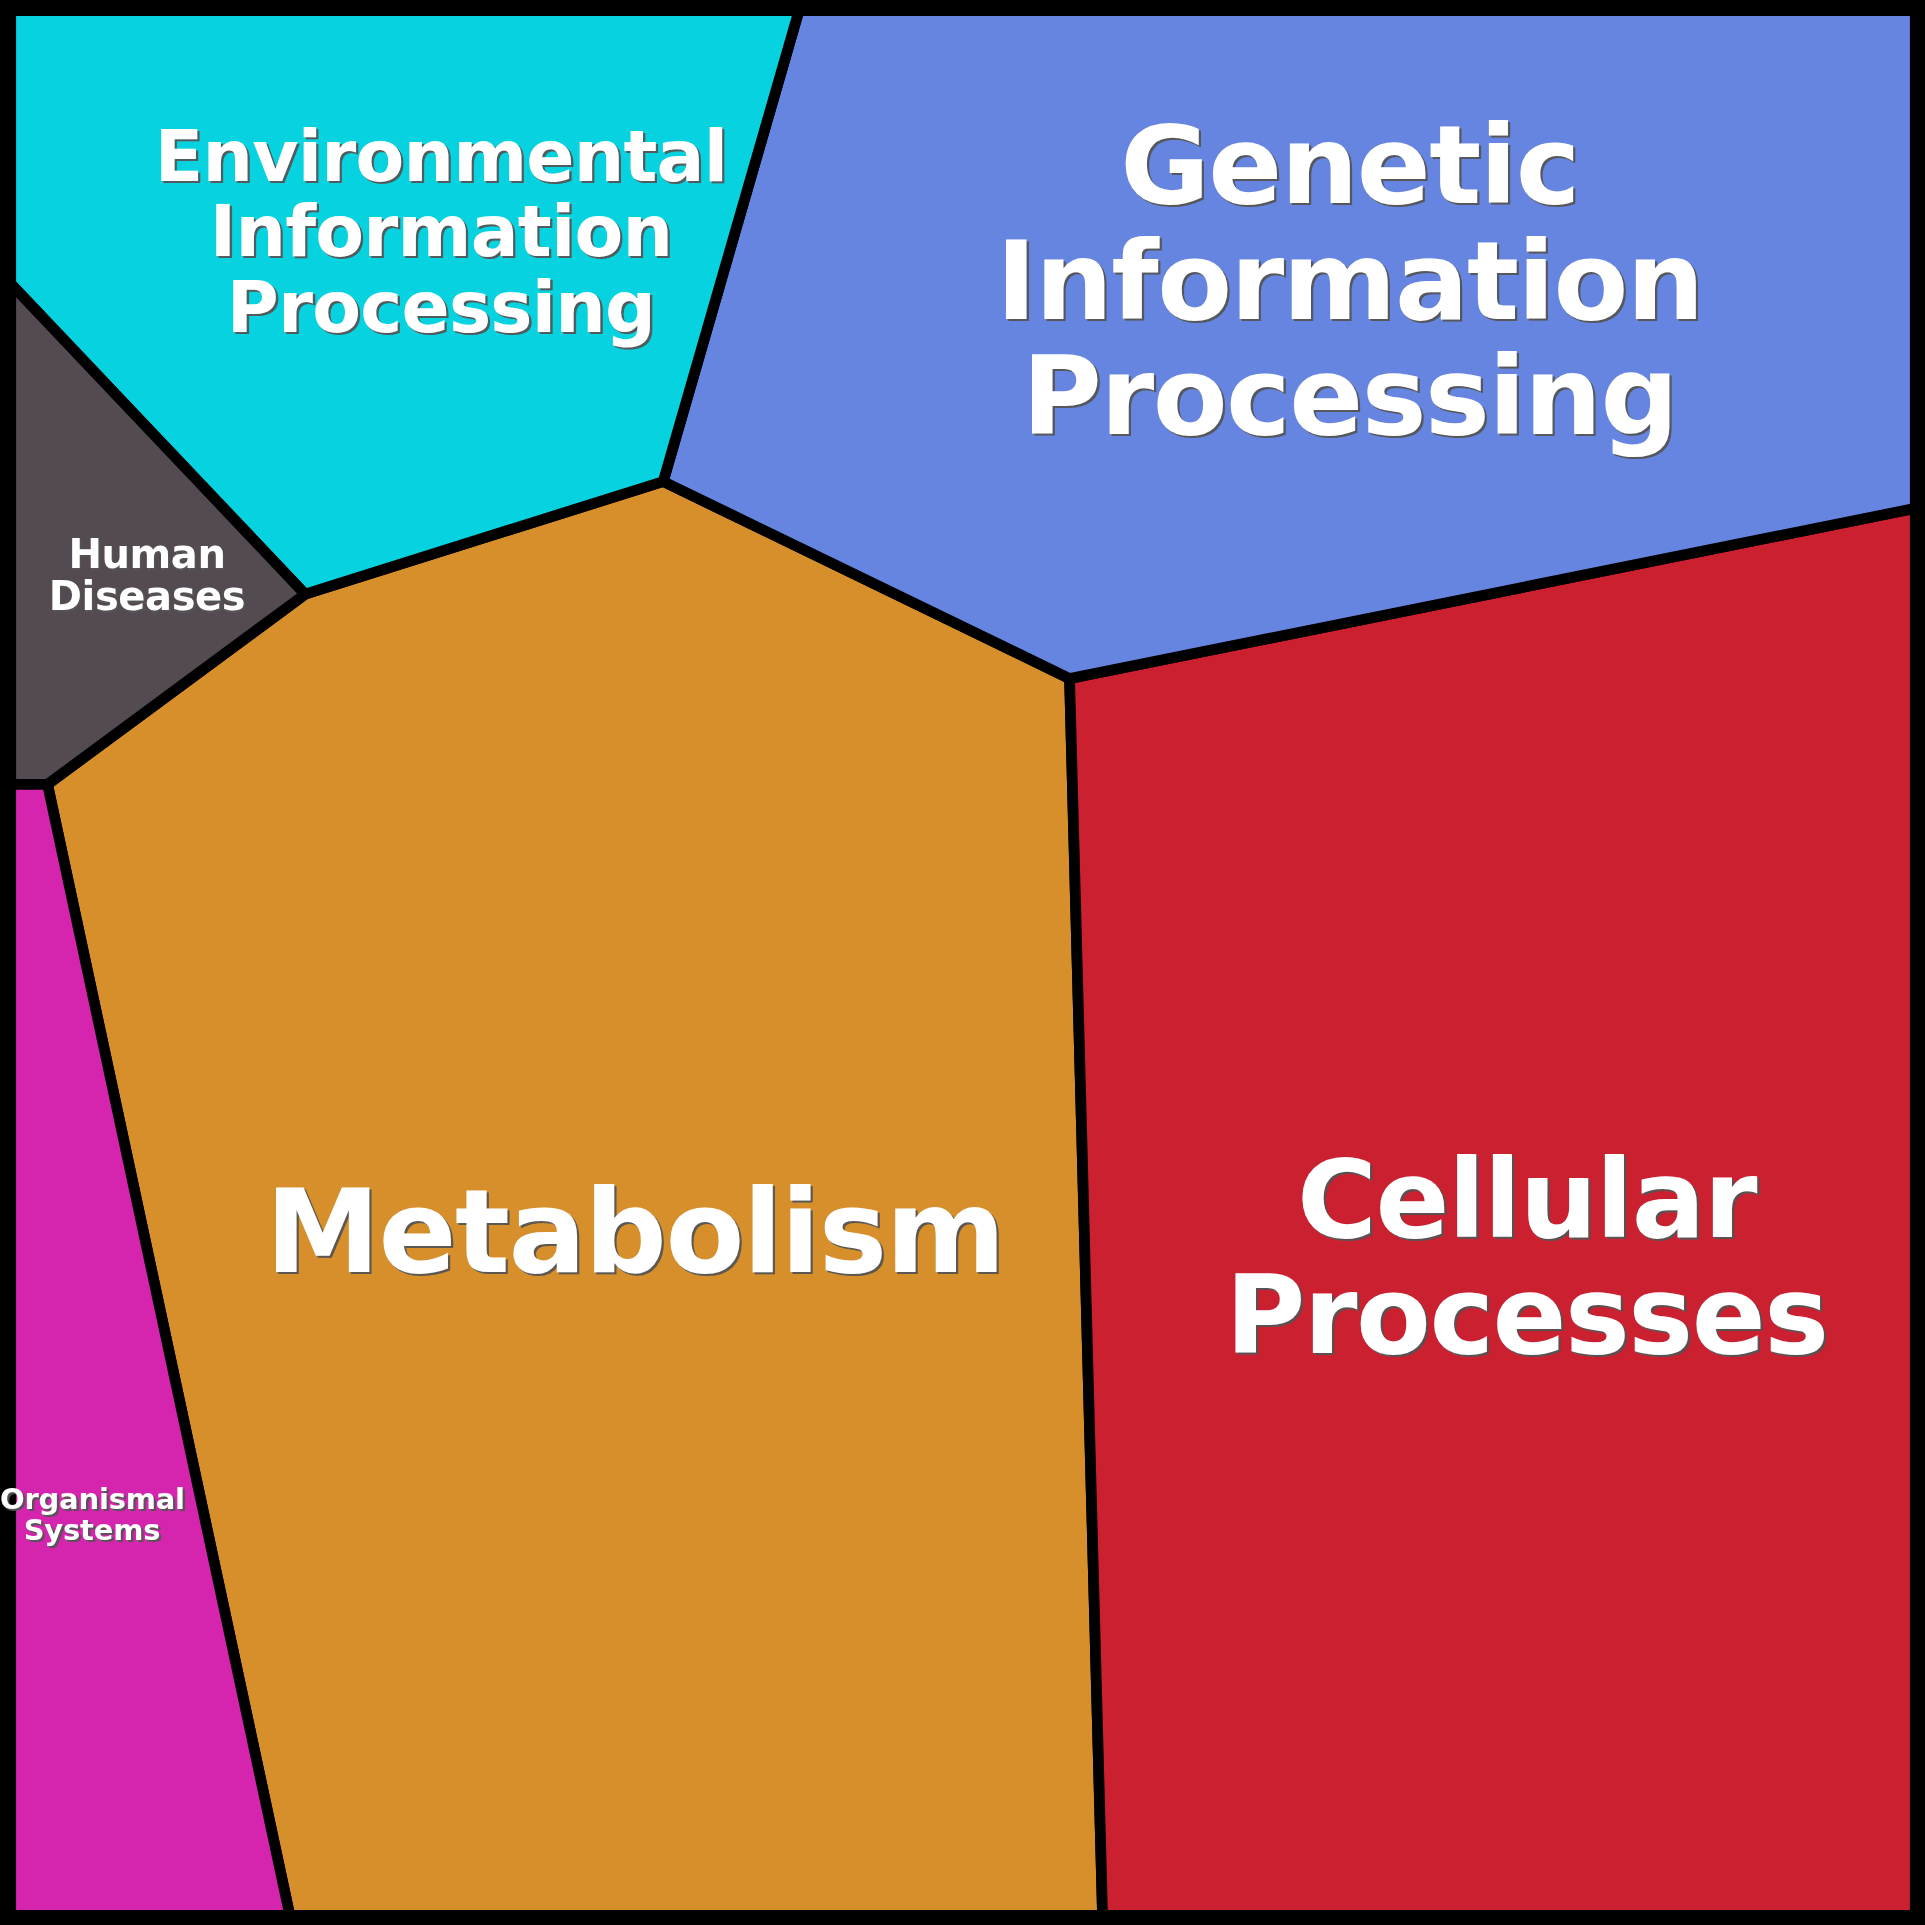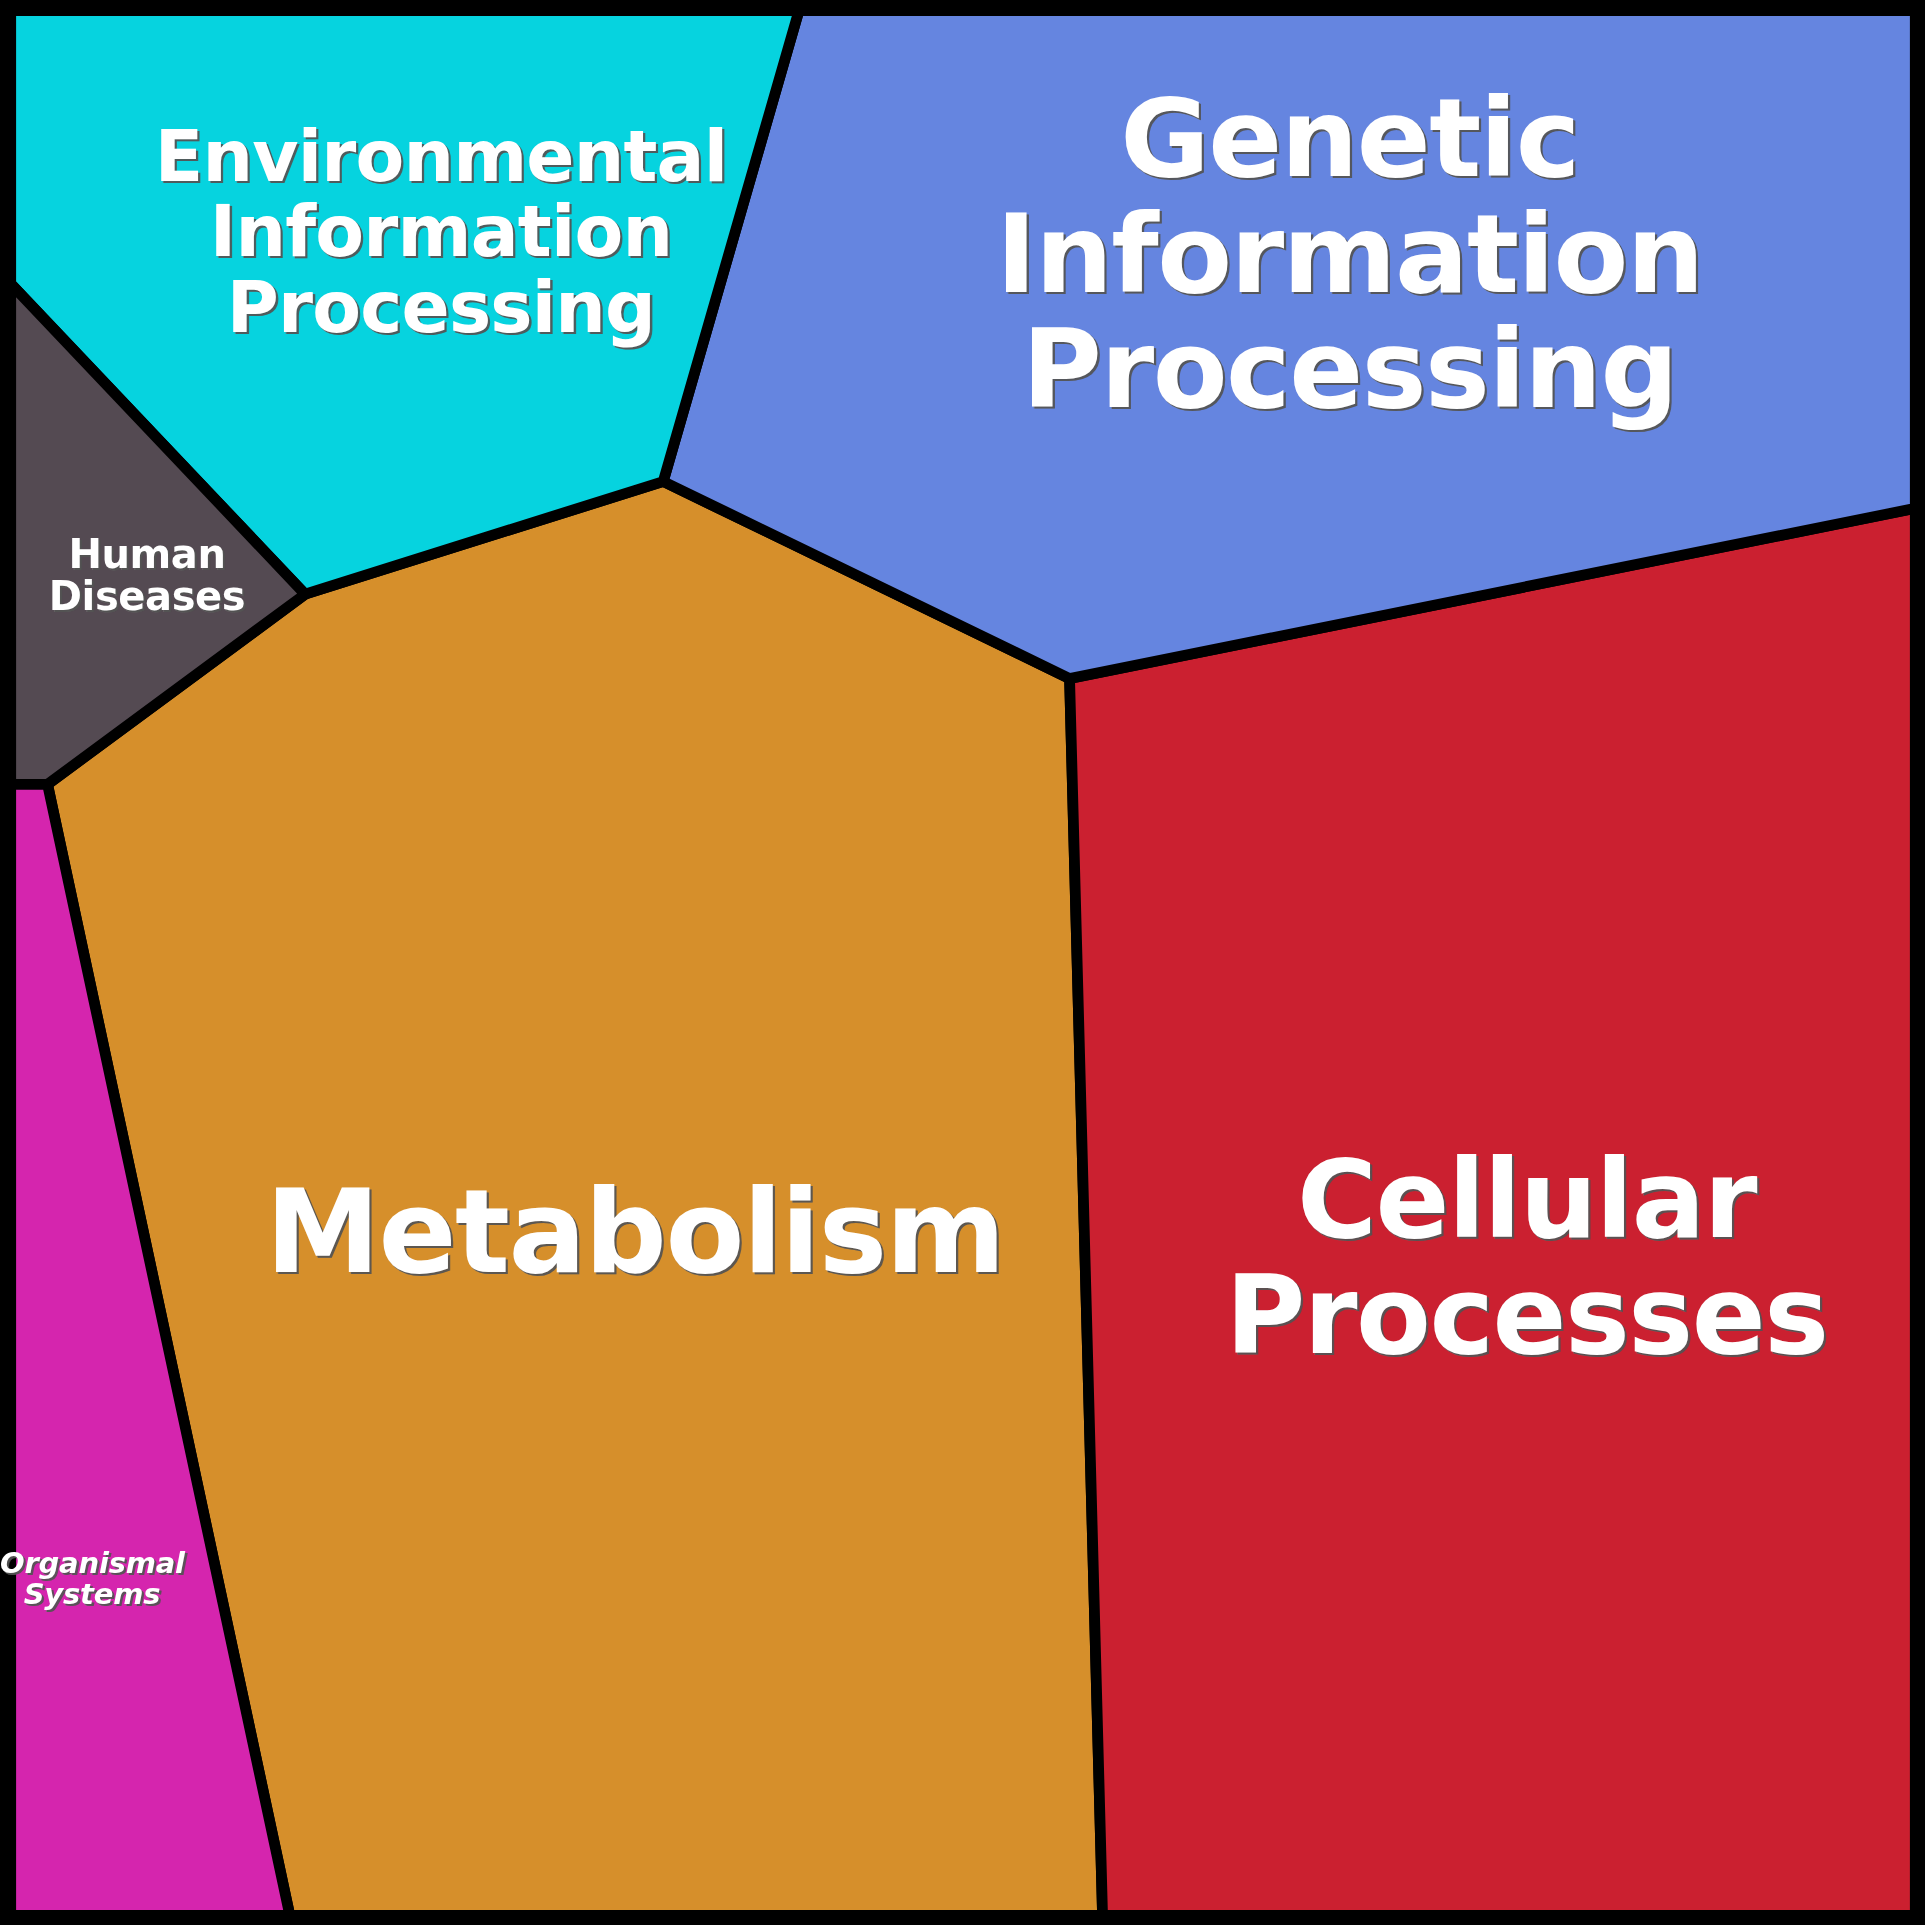--- a/index.html
+++ b/index.html
@@ -41,21 +41,21 @@
        1.5px 1.5px 0 rgba(120,120,120,0.6);
     pointer-events: none;
     -webkit-font-smoothing: antialiased;
   }
   #label-environmental-information-processing {
     left: 46px;  top: 119px;  width: 790px;
     font-size: 71px;
     letter-spacing: -0.8px;
   }
   #label-genetic-information-processing {
-    left: 813px; top: 81px; width: 1073px;
+    left: 813px; top: 108px; width: 1073px;
     font-size: 109px;
     letter-spacing: -1.5px;
   }
   #label-human-diseases {
     left: 0px;   top: 533px; width: 238px;
     font-size: 40px;
     letter-spacing: -0.4px;
     margin-left: 28px;
   }
   #label-metabolism {
@@ -63,24 +63,23 @@
     font-size: 115px;
     letter-spacing: -1.5px;
     text-align: right;
   }
   #label-cellular-processes {
     left: 1143px; top: 1142px; width: 767px;
     font-size: 109px;
     letter-spacing: -1.5px;
   }
   #label-organismal-systems {
-    left: 0px;   top: 1548px; width: 184px;
+    left: 0px;   top: 1484px; width: 184px;
     font-size: 29px;
     letter-spacing: -0.2px;
-    font-style: italic;
   }
 </style>
 </head>
 <body>
 
 <div id="treemap-root">
 
   <svg id="voronoi-svg" viewBox="0 0 2512 2512" preserveAspectRatio="none">
 
     <rect x="0" y="0" width="2512" height="2512" fill="#000000"></rect>

